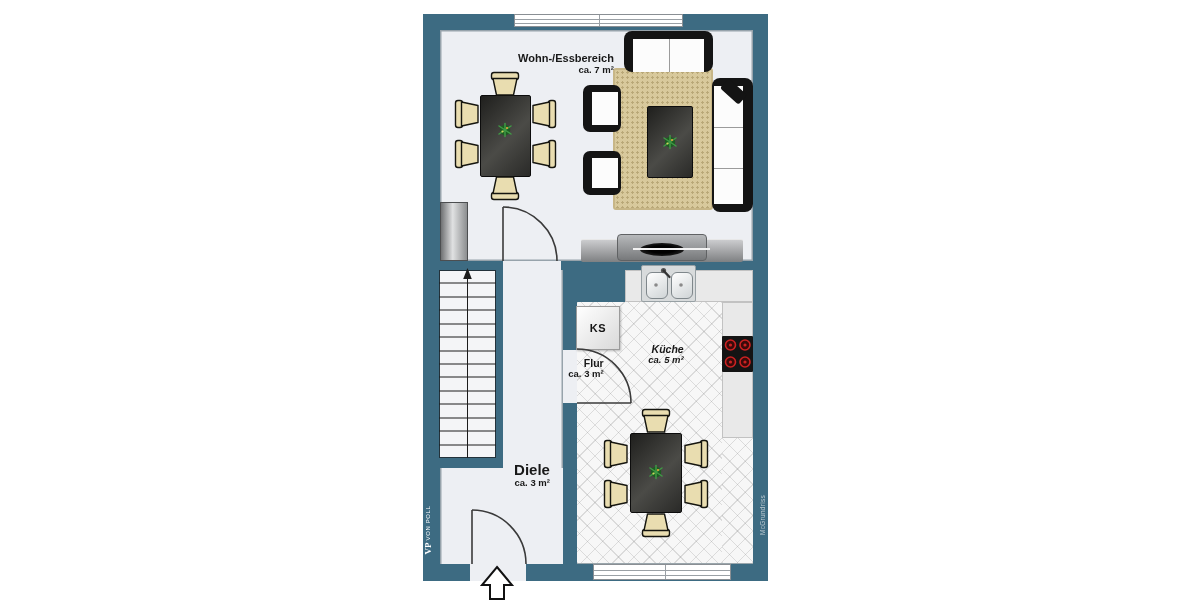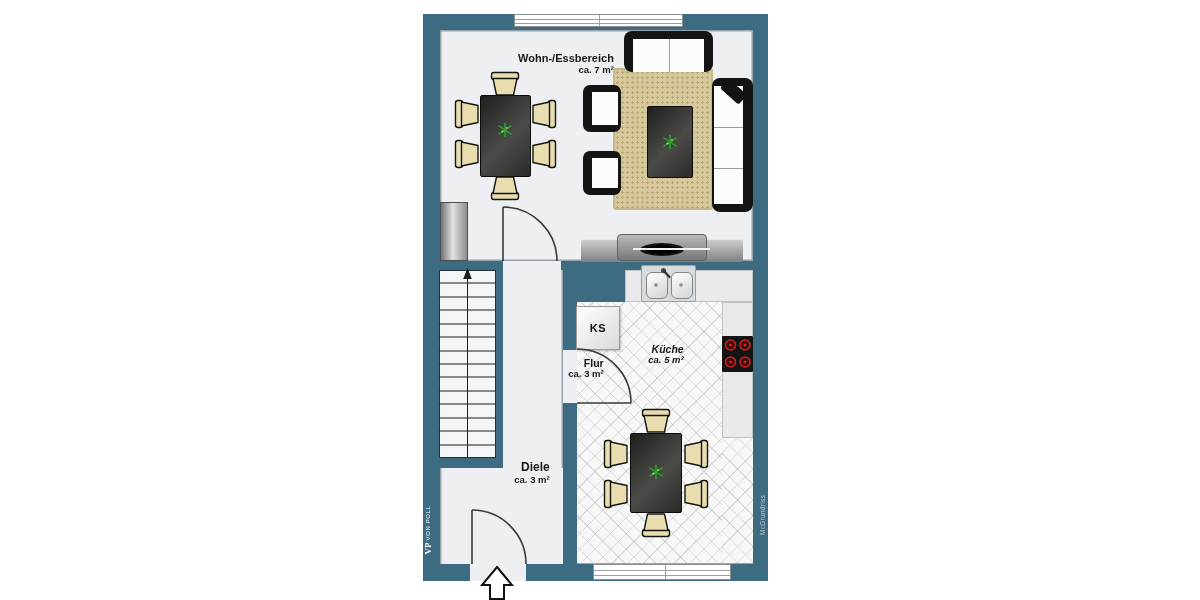--- a/index.html
+++ b/index.html
@@ -262,21 +262,21 @@
 
   <div class="room-label lbl-wohn">
     <div class="rname">Wohn-/Essbereich</div>
     <div class="rarea">ca. 7 m²</div>
   </div>
   <div class="room-label lbl-flur">
     <div class="rname" style="font-size:10.5px">Flur</div>
     <div class="rarea">ca. 3 m²</div>
   </div>
   <div class="room-label lbl-diele">
-    <div class="rname" style="font-size:12px">Diele</div>
+    <div class="rname" style="font-size:15px">Diele</div>
     <div class="rarea">ca. 3 m²</div>
   </div>
   <div class="room-label lbl-kueche">
     <div class="rname" style="font-size:10.5px">Küche</div>
     <div class="rarea">ca. 5 m²</div>
   </div>
 
   <div class="watermark wm-left">
     <span class="mono">VP</span>
     <span class="wtxt">VON POLL</span>

